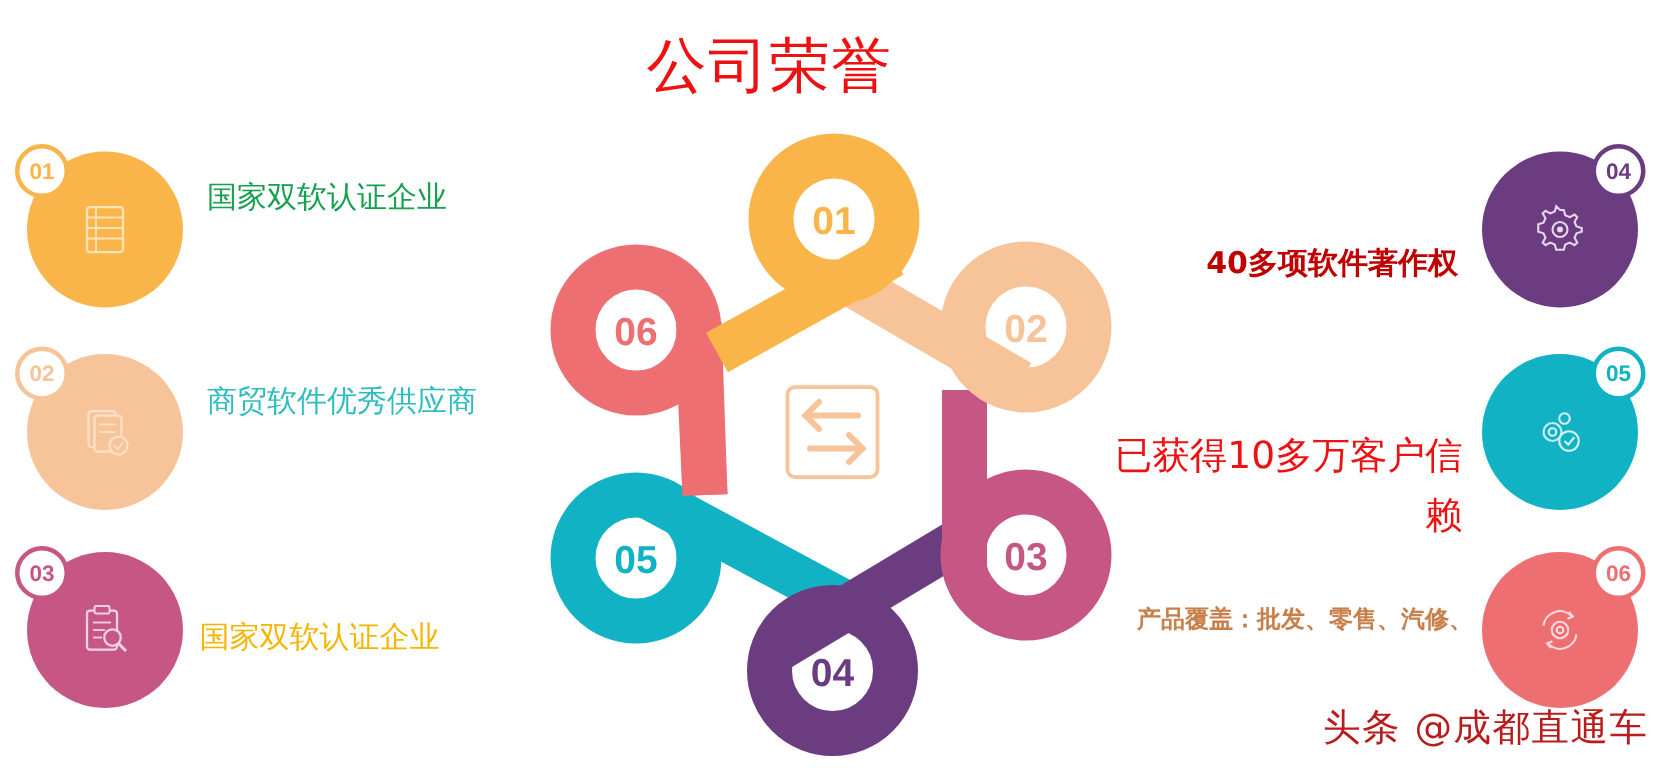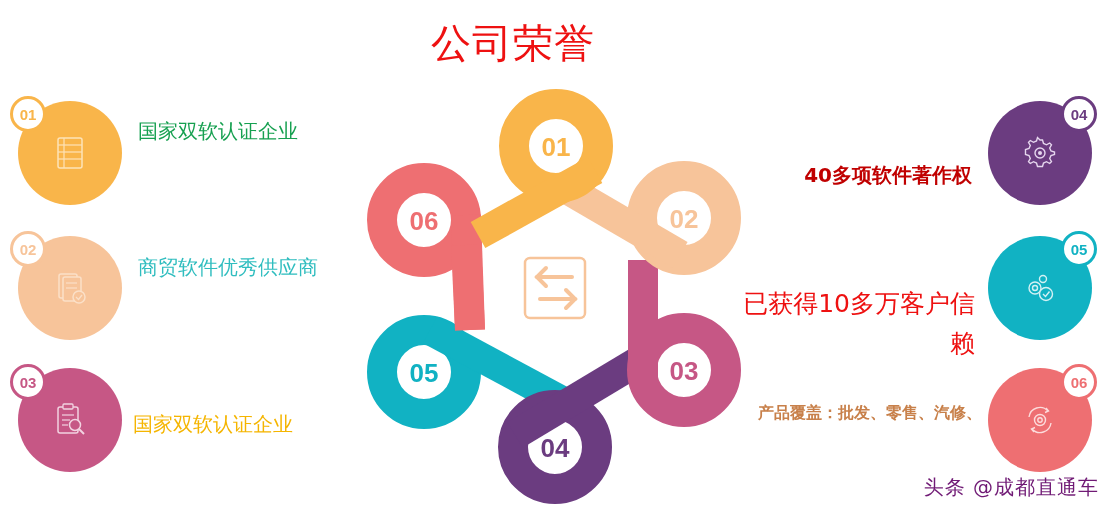--- a/index.html
+++ b/index.html
@@ -4,21 +4,21 @@
 <style>
   html, body { margin:0; padding:0; background:#ffffff; }
   body { width:1111px; height:513px; position:relative; overflow:hidden; font-family:"DejaVu Sans","Liberation Sans",sans-serif; }
   .title { position:absolute; left:0; width:1026px; top:16px; text-align:center; font-size:40px; color:#ee1111; font-family:"DejaVu Serif","Liberation Serif",serif; letter-spacing:1px; }
   .big-circle { position:absolute; width:104px; height:104px; border-radius:50%; }
   .badge { position:absolute; width:36px; height:36px; border-radius:50%; background:#fff; border:3px solid; box-sizing:border-box; display:flex; align-items:center; justify-content:center; font-family:"Liberation Sans",sans-serif; font-weight:bold; font-size:15px; }
   .circ-icon { position:absolute; left:32px; top:32px; width:40px; height:40px; }
   .label { position:absolute; font-size:20px; white-space:nowrap; }
   .label-right { text-align:right; }
   .hex { position:absolute; left:360px; top:80px; width:400px; height:430px; }
-  .watermark { position:absolute; right:12px; bottom:12px; font-size:20px; color:#701a75; font-family:"DejaVu Sans",sans-serif; letter-spacing:1px; text-shadow:0 0 3px #fff, 0 0 2px #fff; }
+  .watermark { position:absolute; right:12px; bottom:12px; font-size:25px; color:#b91c1c; font-family:"DejaVu Sans",sans-serif; letter-spacing:1px; text-shadow:0 0 3px #fff, 0 0 2px #fff; }
 </style>
 </head>
 <body>
 
 <div class="title">公司荣誉</div>
 
 <div>
   <div class="big-circle" style="left:18px;top:101px;background:#f9b54a;">
     <svg class="circ-icon" viewBox="0 0 40 40">
       <rect x="8" y="5" width="24" height="30" rx="2" fill="none" stroke="#fde3b8" stroke-width="1.5"></rect>

